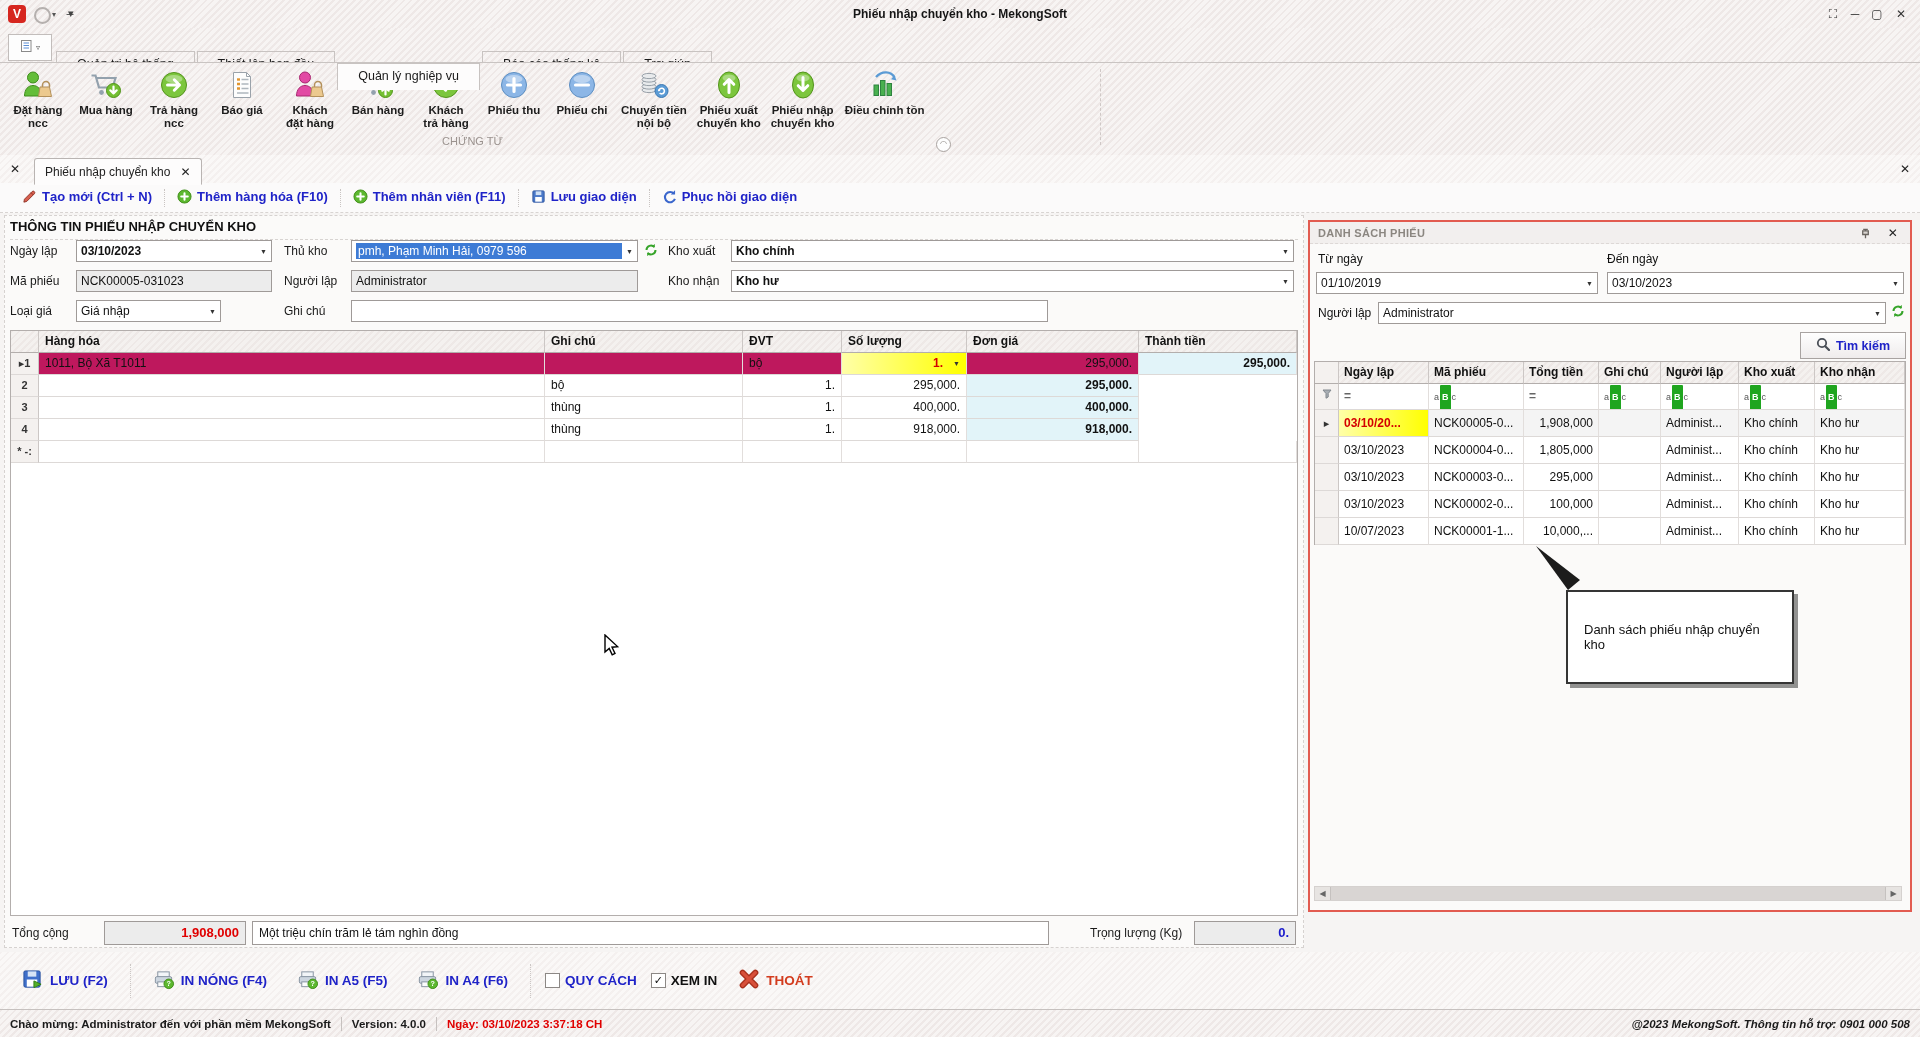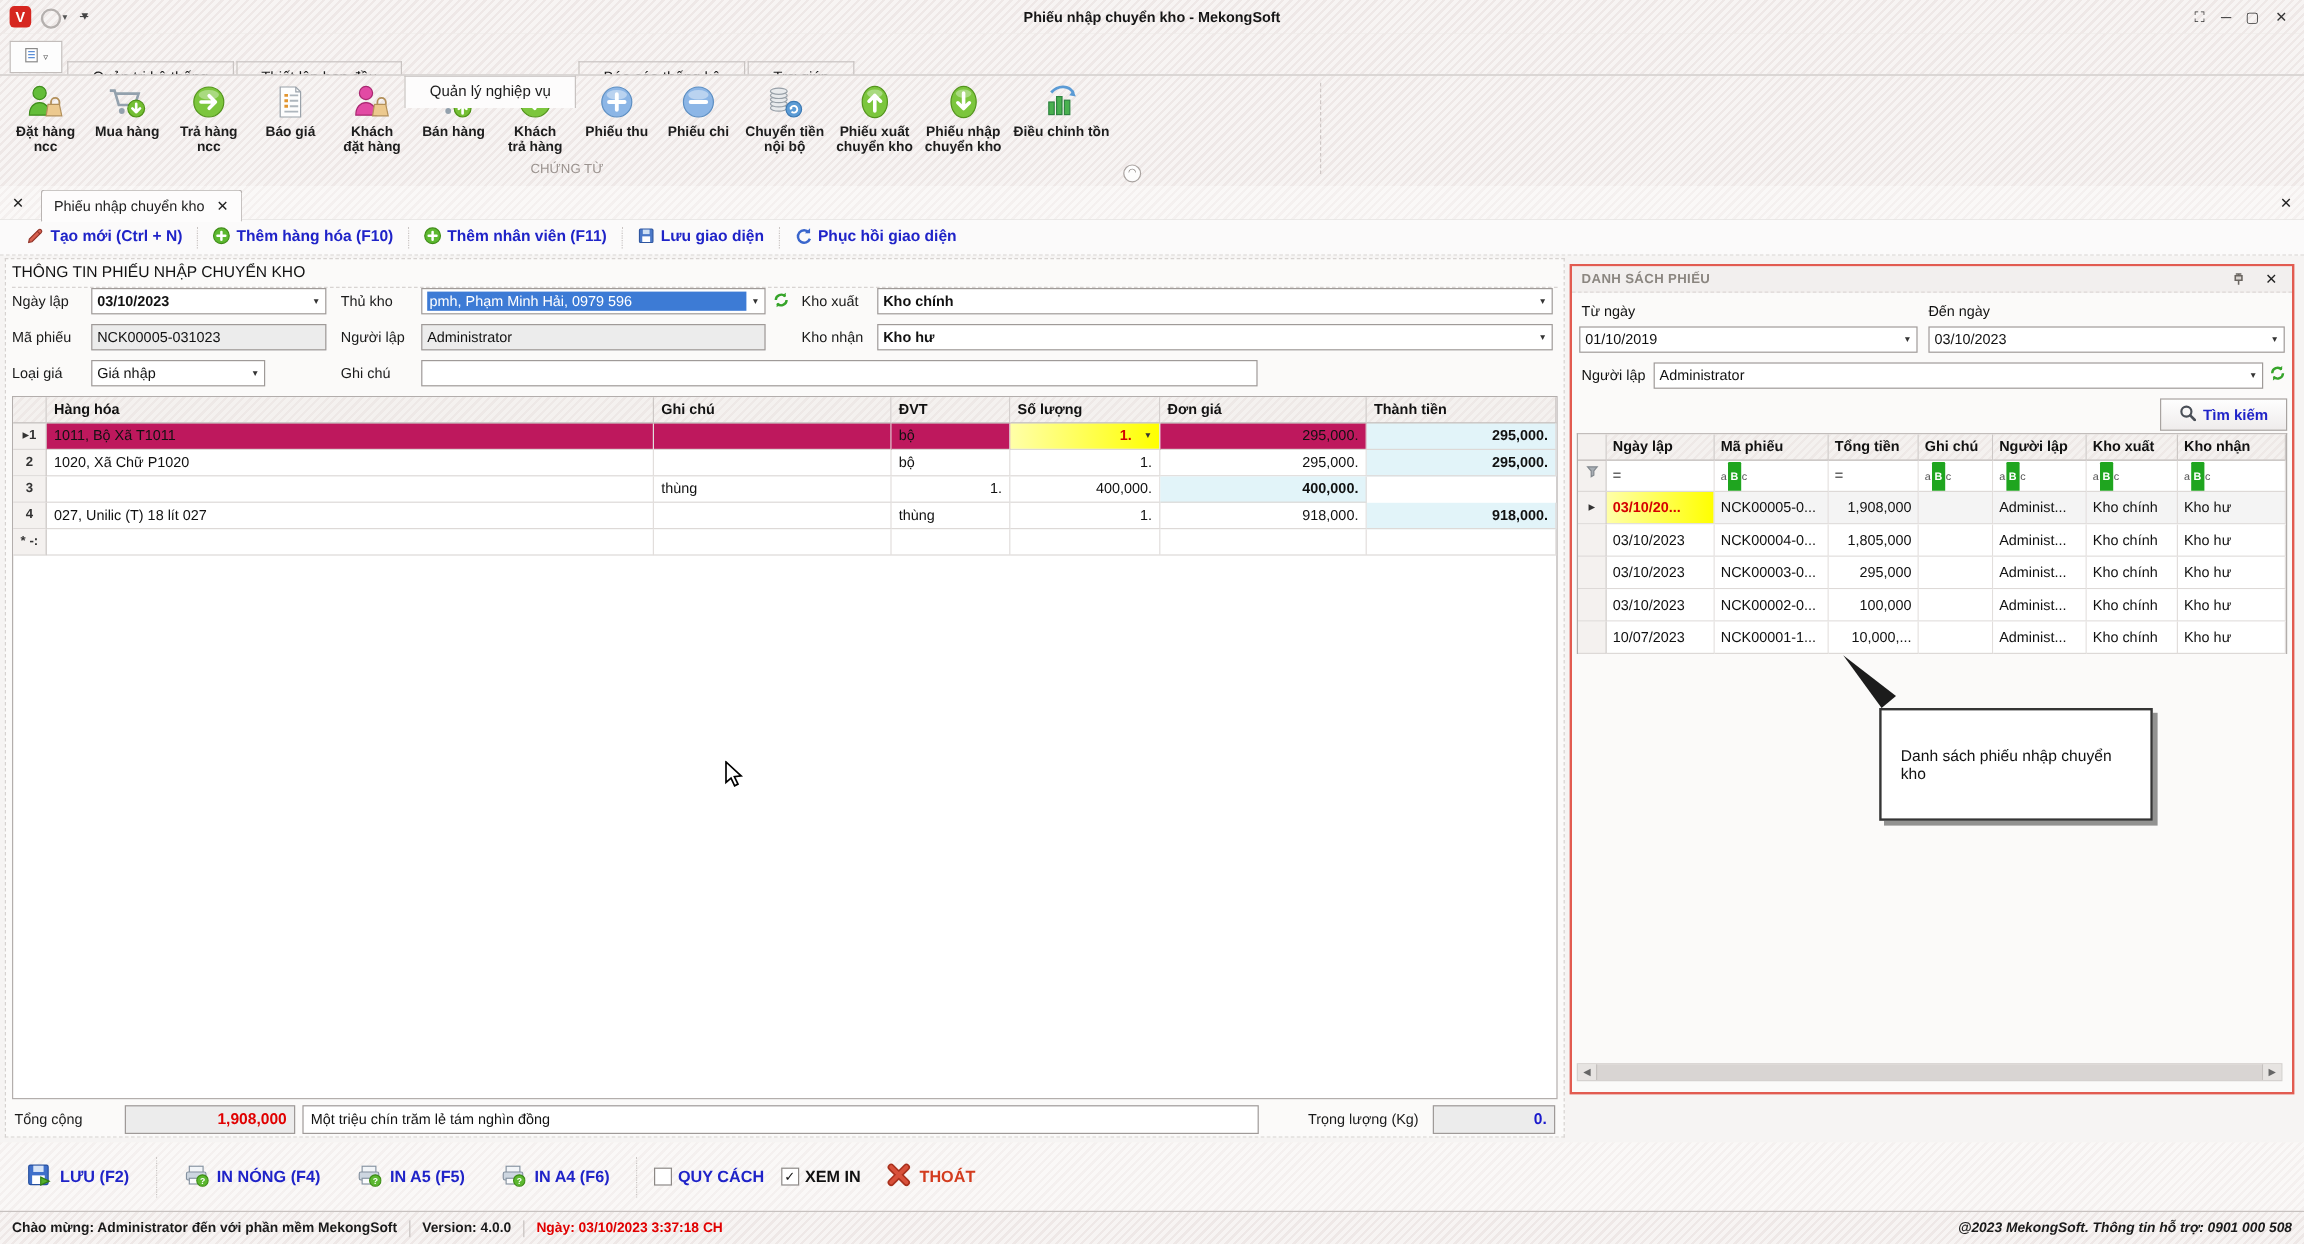--- a/index.html
+++ b/index.html
@@ -44,21 +44,21 @@
           border-radius:3px 3px 0 0;display:flex;align-items:center;gap:10px;padding:0 10px;z-index:2;}
   #doctab-label{font-size:12px;color:#222;}
   #doctab-closeR{position:absolute;right:10px;top:7px;}
   
   #linksbar{left:0;top:183px;width:1920px;height:30px;background:#fbfafa;border-bottom:1px dashed #d8d4d2;
             display:flex;align-items:center;padding-left:10px;box-sizing:border-box;}
   .linkitem{display:flex;align-items:flex-start;gap:5px;font-size:13px;font-weight:bold;color:#1f23c8;padding:0 12px;}
   .linksep{height:18px;border-left:1px dotted #c9c4c2;}
   
   #main-area{left:4px;top:215px;width:1300px;height:733px;border:1px dashed #d6d2d0;background:#fbfaf9;box-sizing:border-box;}
-  #section-title{left:10px;top:219px;width:1288px;height:20px;font-weight:normal;font-size:13px;color:#111;}
+  #section-title{left:10px;top:219px;width:1288px;height:20px;font-weight:bold;font-size:13px;color:#111;}
   .flabel{height:22px;line-height:22px;font-size:12px;color:#1a1a1a;}
   .field{height:22px;box-sizing:border-box;border:1px solid #9f9a98;background:#fff;display:flex;align-items:center;
          padding:0 4px;font-size:12px;overflow:hidden;white-space:nowrap;}
   .field .val{flex:1;}
   .field.ro{background:#ececec;}
   .caret{font-size:7px;color:#333;margin-left:4px;}
   .selblue{background:#3d7bd5;color:#fff;padding:1px 2px;}
   
   #mgrid{left:10px;top:330px;width:1288px;height:586px;border:1px solid #b3aeac;background:#fff;box-sizing:border-box;}
   .grow{display:grid;grid-template-columns:28px 506px 198px 99px 125px 172px 1fr;}
@@ -406,38 +406,36 @@
           <div class="gcell">bộ</div>
           <div class="gcell r qty-sel">
             <span>1.</span>
             <span class="caret">▼</span>
           </div>
           <div class="gcell r">295,000.</div>
           <div class="gcell r amt">295,000.</div>
         </div>
         <div class="grow mrow">
           <div class="gcell ind">2</div>
-          <div class="gcell">1020, Xã Chữ P1020</div>
           <div class="gcell"></div>
           <div class="gcell">bộ</div>
           <div class="gcell r">1.</div>
           <div class="gcell r">295,000.</div>
           <div class="gcell r amt">295,000.</div>
         </div>
         <div class="grow mrow">
           <div class="gcell ind">3</div>
           <div class="gcell"></div>
           <div class="gcell">thùng</div>
           <div class="gcell r">1.</div>
           <div class="gcell r">400,000.</div>
           <div class="gcell r amt">400,000.</div>
         </div>
         <div class="grow mrow">
           <div class="gcell ind">4</div>
-          <div class="gcell">027, Unilic (T) 18 lít 027</div>
           <div class="gcell"></div>
           <div class="gcell">thùng</div>
           <div class="gcell r">1.</div>
           <div class="gcell r">918,000.</div>
           <div class="gcell r amt">918,000.</div>
         </div>
         <div class="grow mrow">
           <div class="gcell ind newmark">* -:</div>
           <div class="gcell"></div>
           <div class="gcell"></div>

